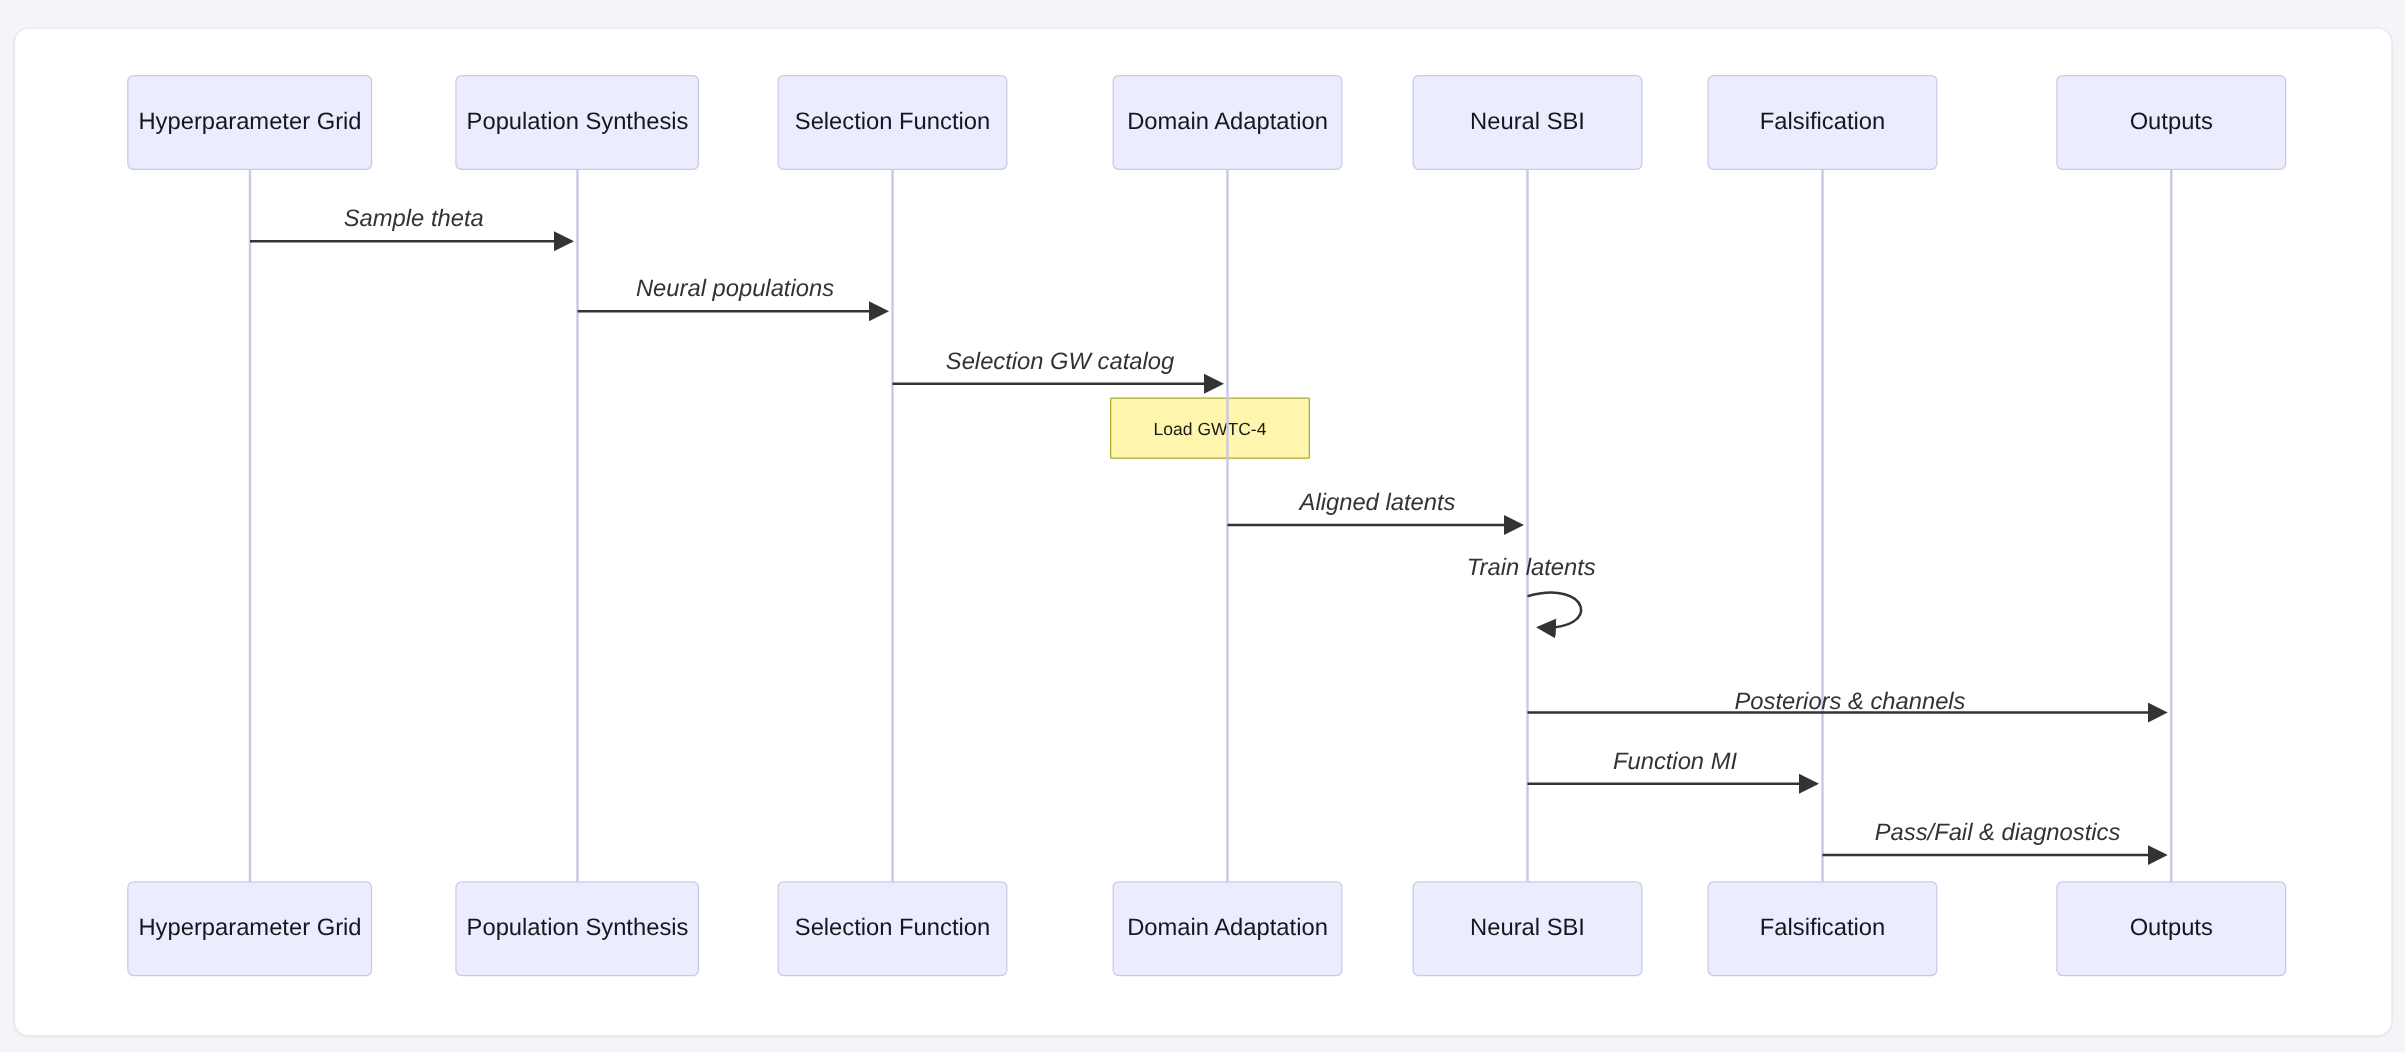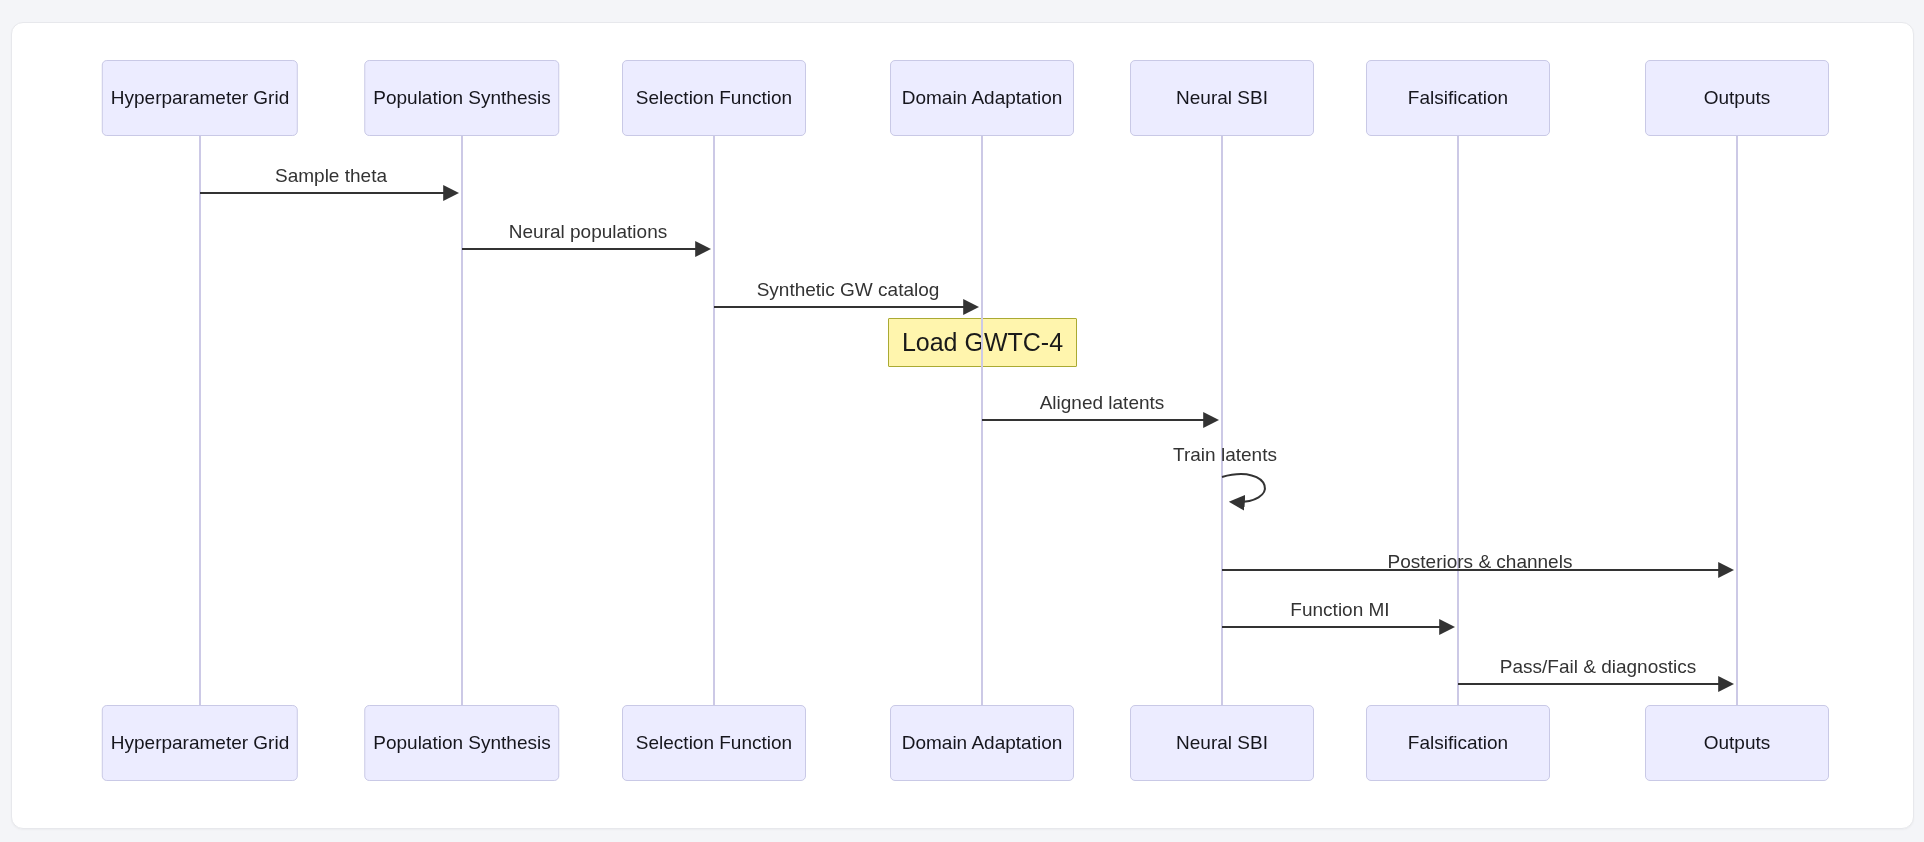--- a/index.html
+++ b/index.html
@@ -29,26 +29,27 @@
     display:flex;align-items:center;justify-content:center;
     font-size:19px;color:#16161d;white-space:nowrap;
     box-sizing:border-box;z-index:3;
   }
   .actor-top{top:60px;}
   .actor-bottom{top:705px;}
   .msg-label{
     position:absolute;transform:translateX(-50%);
     font-size:19px;color:#333333;white-space:nowrap;z-index:4;
     line-height:22px;
+    font-style:italic;
   }
   .note{
-    position:absolute;left:888px;top:318px;width:189px;height:49px;
+    position:absolute;left:888px;top:318px;width:160px;height:49px;
     background:#fff5ad;border:1px solid #aaaa33;border-radius:1px;
     display:flex;align-items:center;justify-content:center;
-    font-size:25px;color:#1a1a1a;z-index:1;
+    font-size:14px;color:#1a1a1a;z-index:1;
     box-sizing:border-box;
   }
   svg.arrows{position:absolute;left:0;top:0;z-index:4;pointer-events:none;}
 </style>
 </head>
 <body>
 
 <div class="stage">
   <div class="card"></div>
 
@@ -103,21 +104,21 @@
     </div>
   <div class="actor actor-bottom" style="left:1458px">
       <span>Falsification</span>
     </div>
   <div class="actor actor-bottom" style="left:1737px">
       <span>Outputs</span>
     </div>
 
   <div class="msg-label" style="left:331px;top:165px">Sample theta</div>
   <div class="msg-label" style="left:588px;top:221px">Neural populations</div>
-  <div class="msg-label" style="left:848px;top:279px">Synthetic GW catalog</div>
+  <div class="msg-label" style="left:848px;top:279px">Selection GW catalog</div>
   <div class="msg-label" style="left:1102px;top:392px">Aligned latents</div>
   <div class="msg-label" style="left:1225px;top:444px">Train latents</div>
   <div class="msg-label" style="left:1480px;top:551px">Posteriors &amp; channels</div>
   <div class="msg-label" style="left:1340px;top:599px">Function MI</div>
   <div class="msg-label" style="left:1598px;top:656px">Pass/Fail &amp; diagnostics</div>
 
   <svg class="arrows" width="1924" height="842" viewBox="0 0 1924 842">
     <defs>
       <marker id="ah" viewBox="0 0 10 10" refX="8" refY="5" markerWidth="8" markerHeight="8" orient="auto-start-reverse">
         <path d="M0 0 L10 5 L0 10 z" fill="#333333"></path>

